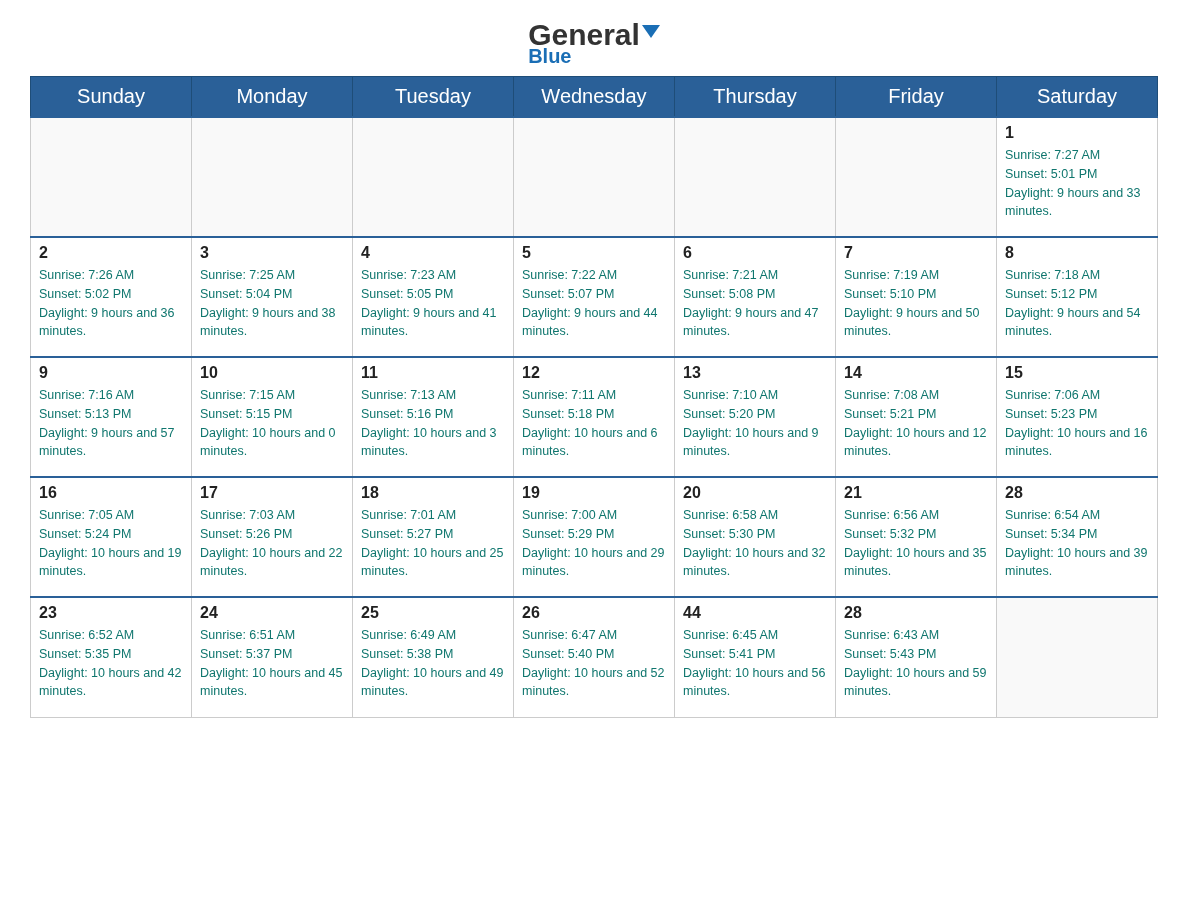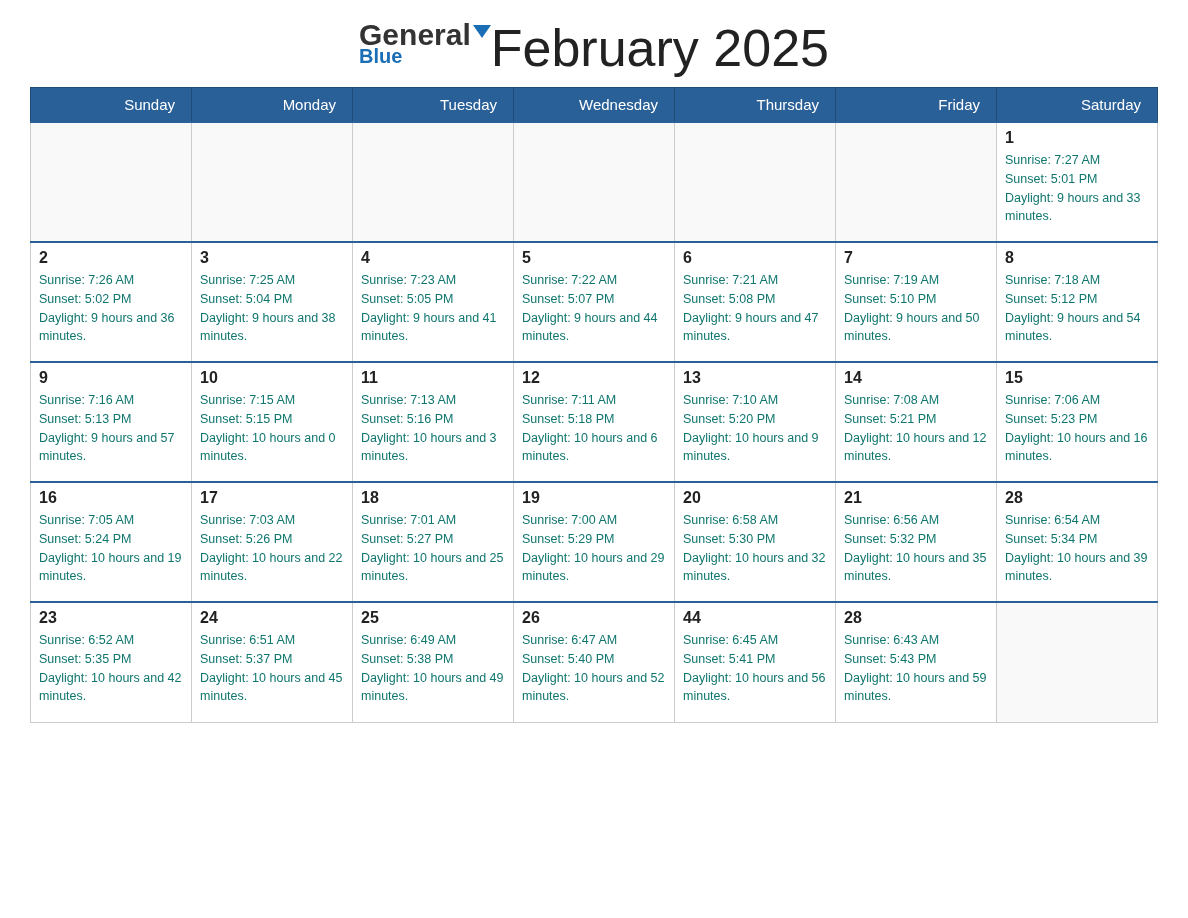--- a/index.html
+++ b/index.html
@@ -36,24 +36,24 @@
       margin-top: 4px;
     }
     .calendar {
       width: 100%;
       border-collapse: collapse;
       margin-top: 10px;
     }
     .calendar th {
       background-color: #2a6098;
       color: #fff;
-      font-size: 15px;
+      font-size: 20px;
       font-weight: normal;
       padding: 8px 16px;
-      text-align: right;
+      text-align: center;
       border: 1px solid #1e4d78;
     }
     .calendar td {
       vertical-align: top;
       border: 1px solid #ccc;
       padding: 6px 8px;
       width: 14.28%;
       font-size: 13px;
       color: #333;
       height: 120px;
@@ -81,21 +81,20 @@
 <body>
 
 <div class="header">
   <div class="logo">
     <div style="font-size:30px; font-weight:bold; color:#333; line-height:1;">
       <span style="color:#333;">General</span><span style="display:inline-block; width:0; height:0; border-left:9px solid transparent; border-right:9px solid transparent; border-top:13px solid #1a6eb5; margin-left:2px; vertical-align:middle; position:relative; top:-6px;"></span>
     </div>
     <div style="font-size:20px; font-weight:bold; color:#1a6eb5; line-height:1; margin-top:-4px;">Blue</div>
   </div>
   <div class="title-section">
-    <div class="month-year">February 2025</div>
   </div>
 </div>
 
 <table class="calendar">
   <thead>
     <tr>
       <th>Sunday</th>
       <th>Monday</th>
       <th>Tuesday</th>
       <th>Wednesday</th>

